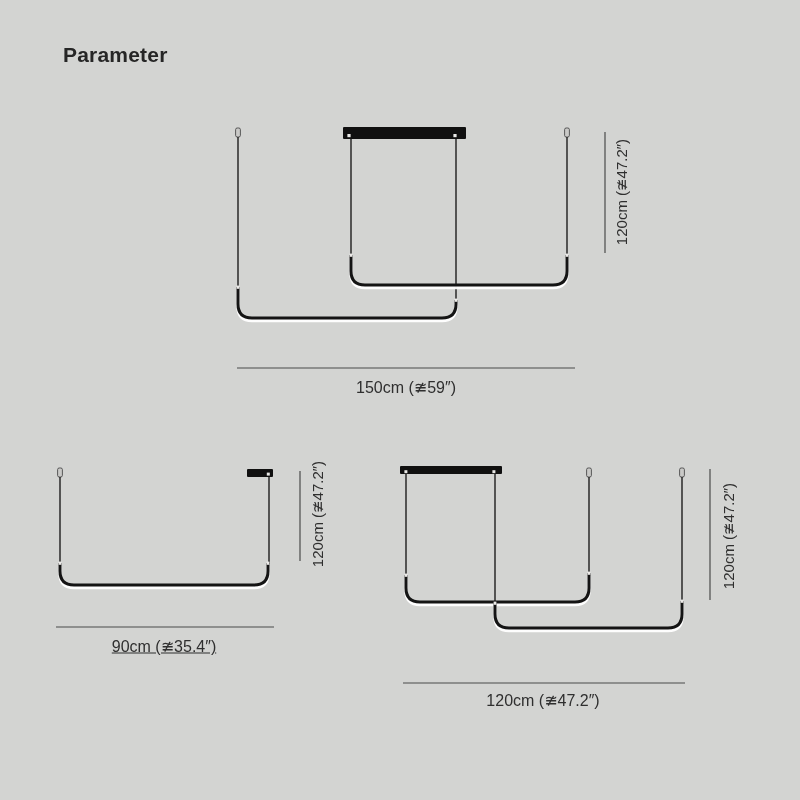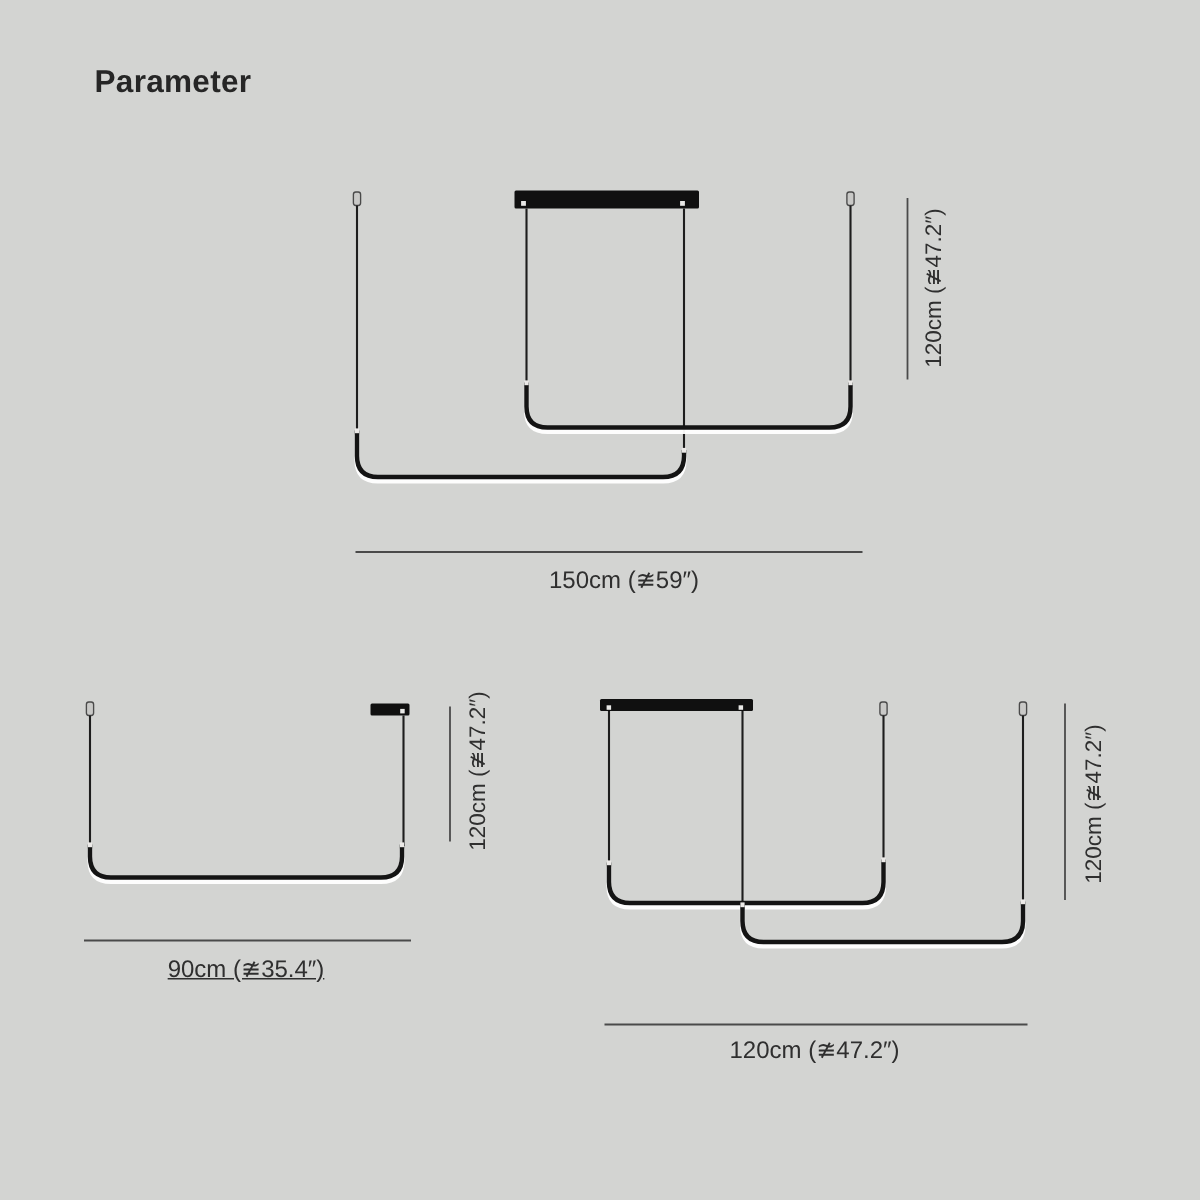--- a/index.html
+++ b/index.html
@@ -96,21 +96,21 @@
       <rect class="joint" x="404.6" y="573.6" width="2.8" height="3.2"></rect>
       <rect class="joint" x="587.6" y="571.6" width="2.8" height="3.2"></rect>
       <rect class="joint" x="493.6" y="601.6" width="2.8" height="3.2"></rect>
       <rect class="joint" x="680.6" y="599.6" width="2.8" height="3.2"></rect>
       <line class="dimline" x1="710" y1="469" x2="710" y2="600"></line>
       <line class="dimline" x1="403" y1="683" x2="685" y2="683"></line>
     </g>
   </svg>
 
   <div class="dim-label vertical" style="left:622px; top:192px;">120cm (≇47.2″)</div>
-  <div class="dim-label" style="left:416px; top:387px;text-align:center;">150cm (≇59″)</div>
+  <div class="dim-label" style="left:406px; top:387px;text-align:center;">150cm (≇59″)</div>
 
   <div class="dim-label vertical" style="left:318px; top:514px;">120cm (≇47.2″)</div>
   <div class="dim-label" style="left:164px; top:646px;text-decoration:underline;">90cm (≇35.4″)</div>
 
   <div class="dim-label vertical" style="left:729px; top:536px;">120cm (≇47.2″)</div>
   <div class="dim-label" style="left:543px; top:700px;">120cm (≇47.2″)</div>
 
 </div>
 
 </body></html>

